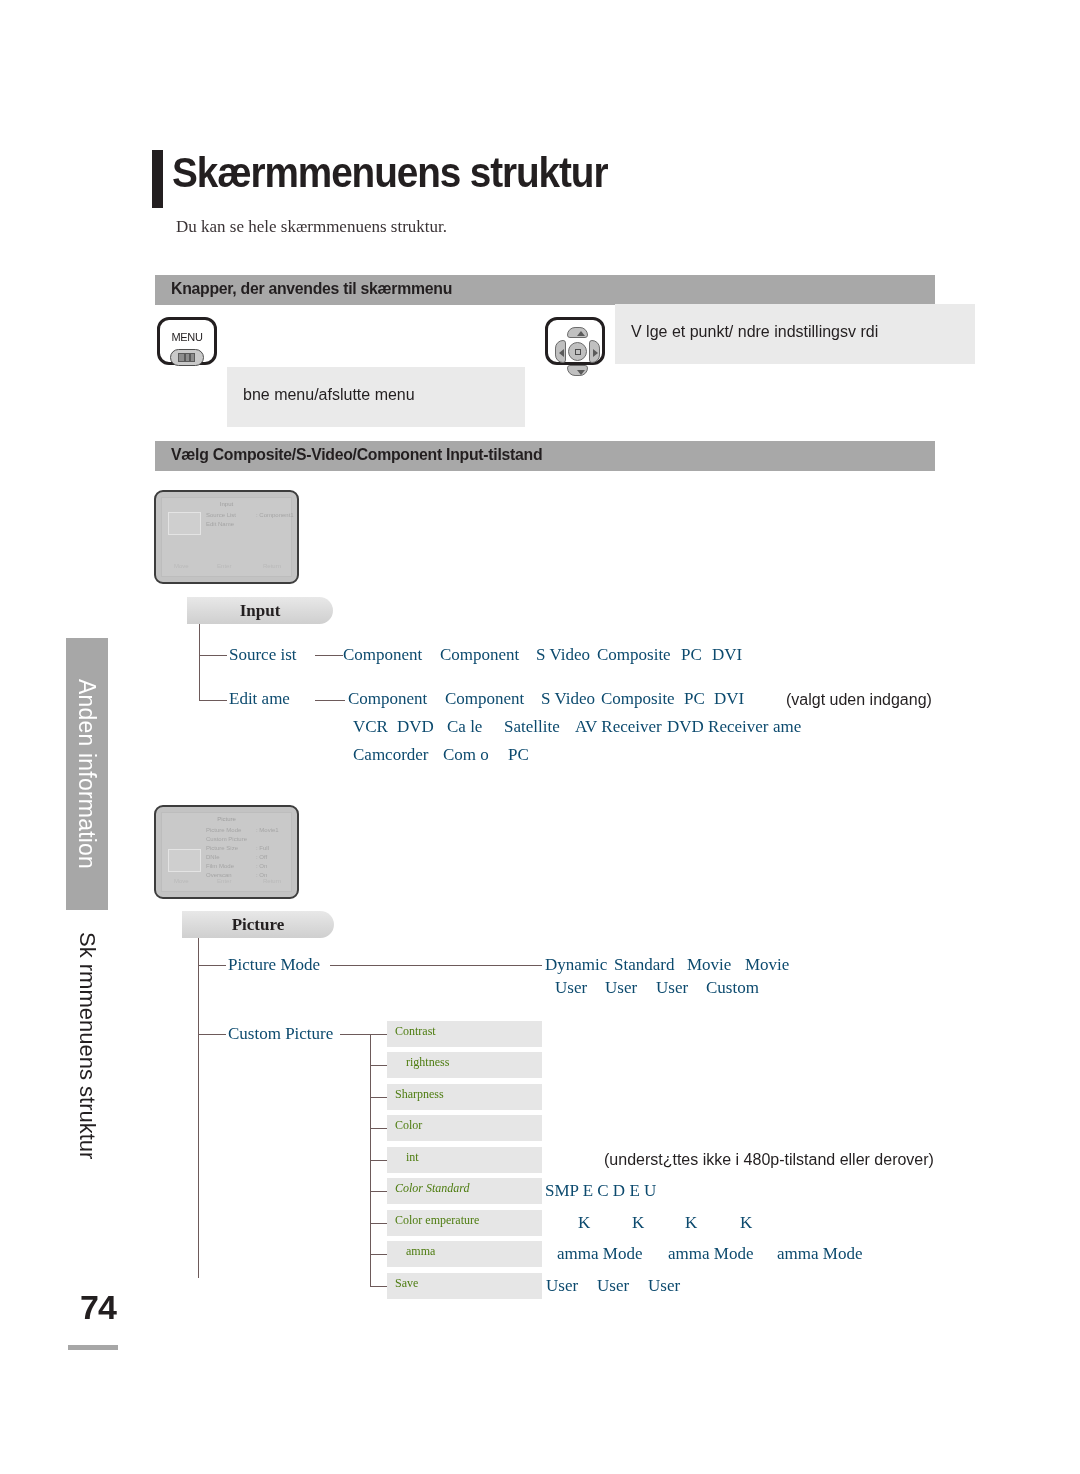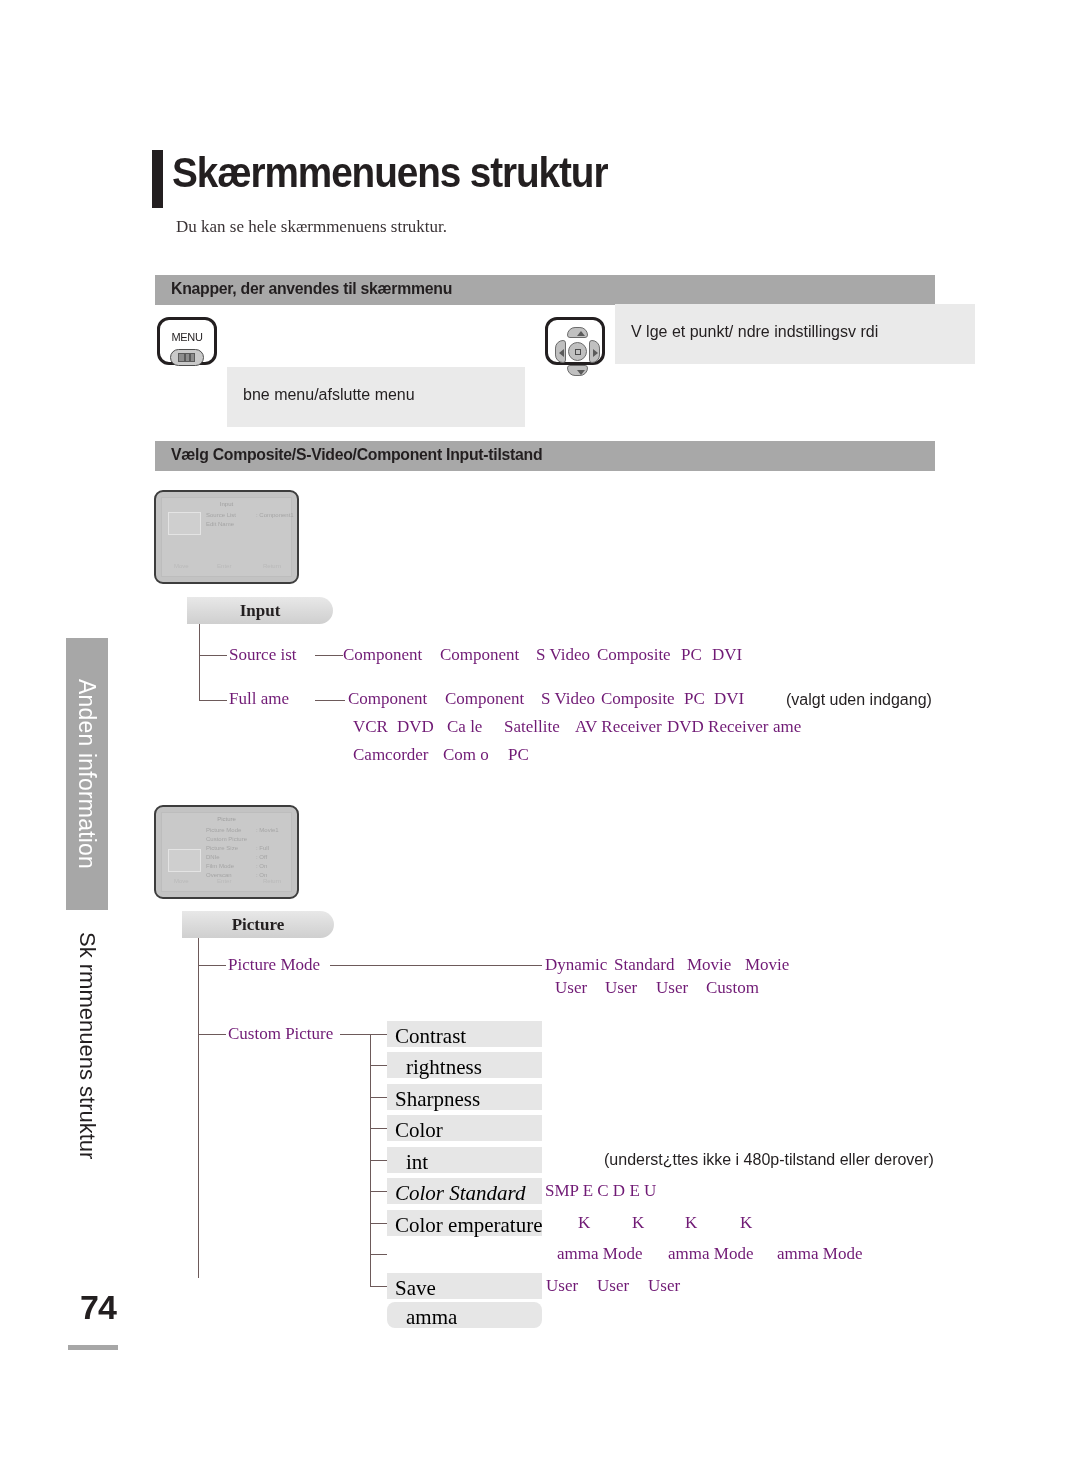--- a/index.html
+++ b/index.html
@@ -331,21 +331,21 @@
 
   
   .vline { position: absolute; width: 1px; background: #6d5a5a; }
   .hline { position: absolute; height: 1px; background: #6d5a5a; }
 
   
   .t {
     position: absolute;
     font-family: "Liberation Serif", serif;
     font-size: 17px;
-    color: #701a75;
+    color: #0c4a6e;
     white-space: nowrap;
   }
   .t-sans {
     position: absolute;
     font-family: "Liberation Sans", sans-serif;
     font-size: 16px;
     color: #231f20;
     white-space: nowrap;
   }
 
@@ -356,22 +356,22 @@
     width: 155px;
     height: 26px;
     background: #e6e6e6;
     box-sizing: border-box;
   }
   .sub-item .sitext {
     position: absolute;
     left: 8px;
     top: 3px;
     font-family: "Liberation Serif", serif;
-    font-size: 21px;
-    color: #000000;
+    font-size: 12px;
+    color: #4d7c0f;
     white-space: nowrap;
   }
   .sub-item.indent .sitext { left: 19px; }
 </style>
 </head>
 <body>
 
 <div id="side-tab">
   <div class="vtext">Anden information</div>
 </div>
@@ -456,21 +456,21 @@
   <div class="nptext">Input</div>
 </div>
 
 <div class="vline" style="left:199px; top:624px; height:76px;"></div>
 <div class="hline" style="left:199px; top:655px; width:28px;"></div>
 <div class="hline" style="left:199px; top:700px; width:28px;"></div>
 
 <div class="t" style="left:229px; top:645px;">Source ist</div>
 <div class="hline" style="left:315px; top:655px; width:28px;"></div>
 
-<div class="t" style="left:229px; top:689px;">Full ame</div>
+<div class="t" style="left:229px; top:689px;">Edit ame</div>
 <div class="hline" style="left:315px; top:700px; width:30px;"></div>
 
 <div class="t" style="left:343px; top:645px;">Component</div>
 <div class="t" style="left:440px; top:645px;">Component</div>
 <div class="t" style="left:536px; top:645px;">S Video</div>
 <div class="t" style="left:597px; top:645px;">Composite</div>
 <div class="t" style="left:681px; top:645px;">PC</div>
 <div class="t" style="left:712px; top:645px;">DVI</div>
 
 <div class="t" style="left:348px; top:689px;">Component</div>
@@ -580,21 +580,21 @@
   </div>
 <div class="sub-item indent" style="top:1147px;">
     <div class="sitext">int</div>
   </div>
 <div class="sub-item" style="top:1178px;font-style:italic;">
     <div class="sitext">Color Standard</div>
   </div>
 <div class="sub-item" style="top:1210px;">
     <div class="sitext">Color  emperature</div>
   </div>
-<div class="sub-item indent" style="top:1302px;border-radius:8px;">
+<div class="sub-item indent" style="top:1241px;">
     <div class="sitext">amma</div>
   </div>
 <div class="sub-item" style="top:1273px;">
     <div class="sitext">Save</div>
   </div>
 
 <div class="t-sans" style="left:604px; top:1151px;">(underst¿ttes ikke i 480p-tilstand eller derover)</div>
 <div class="t" style="left:545px; top:1181px;">SMP  E C    D E  U</div>
 
 <div class="t" style="left:578px; top:1213px;">K</div>

